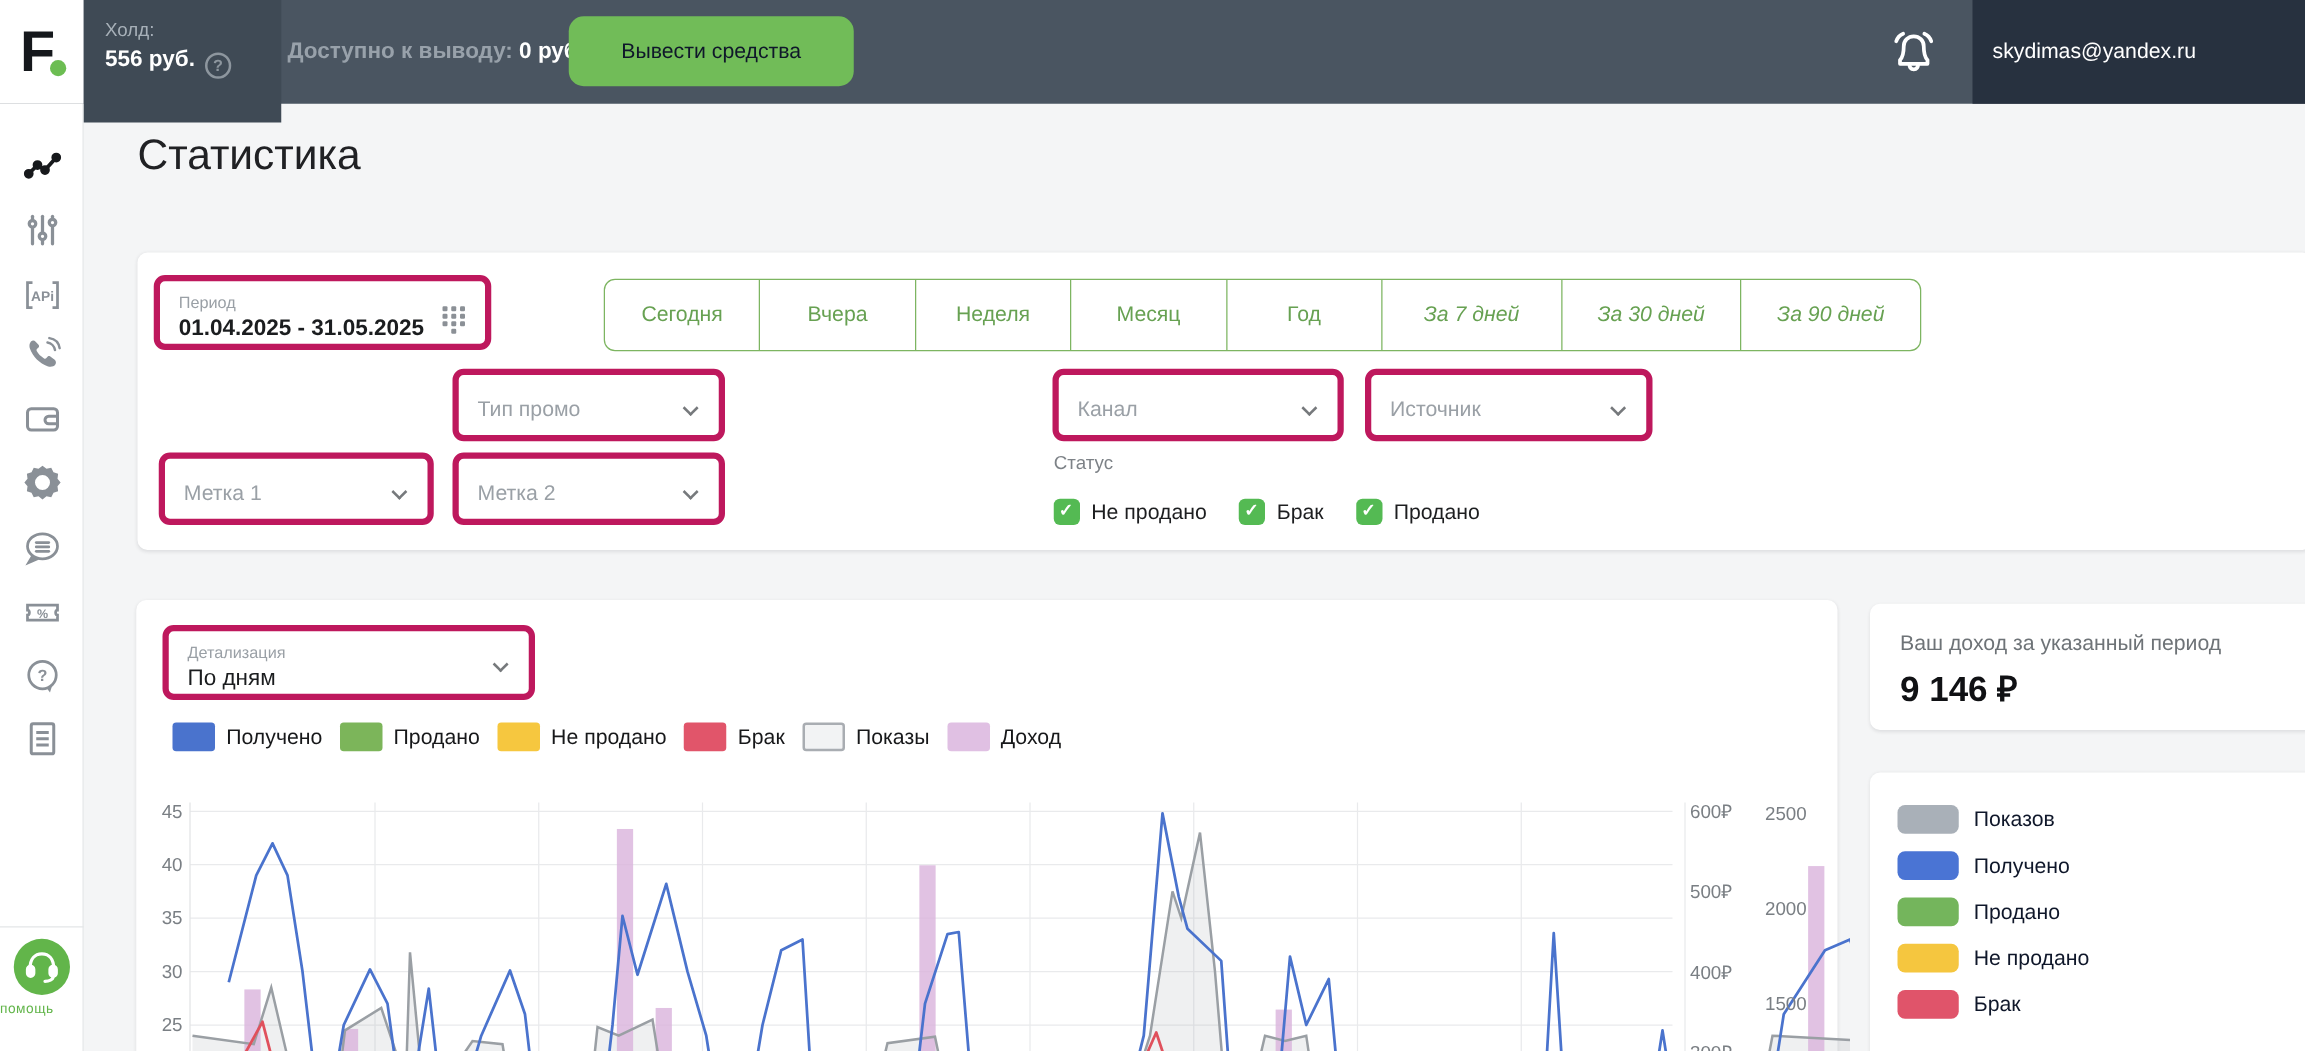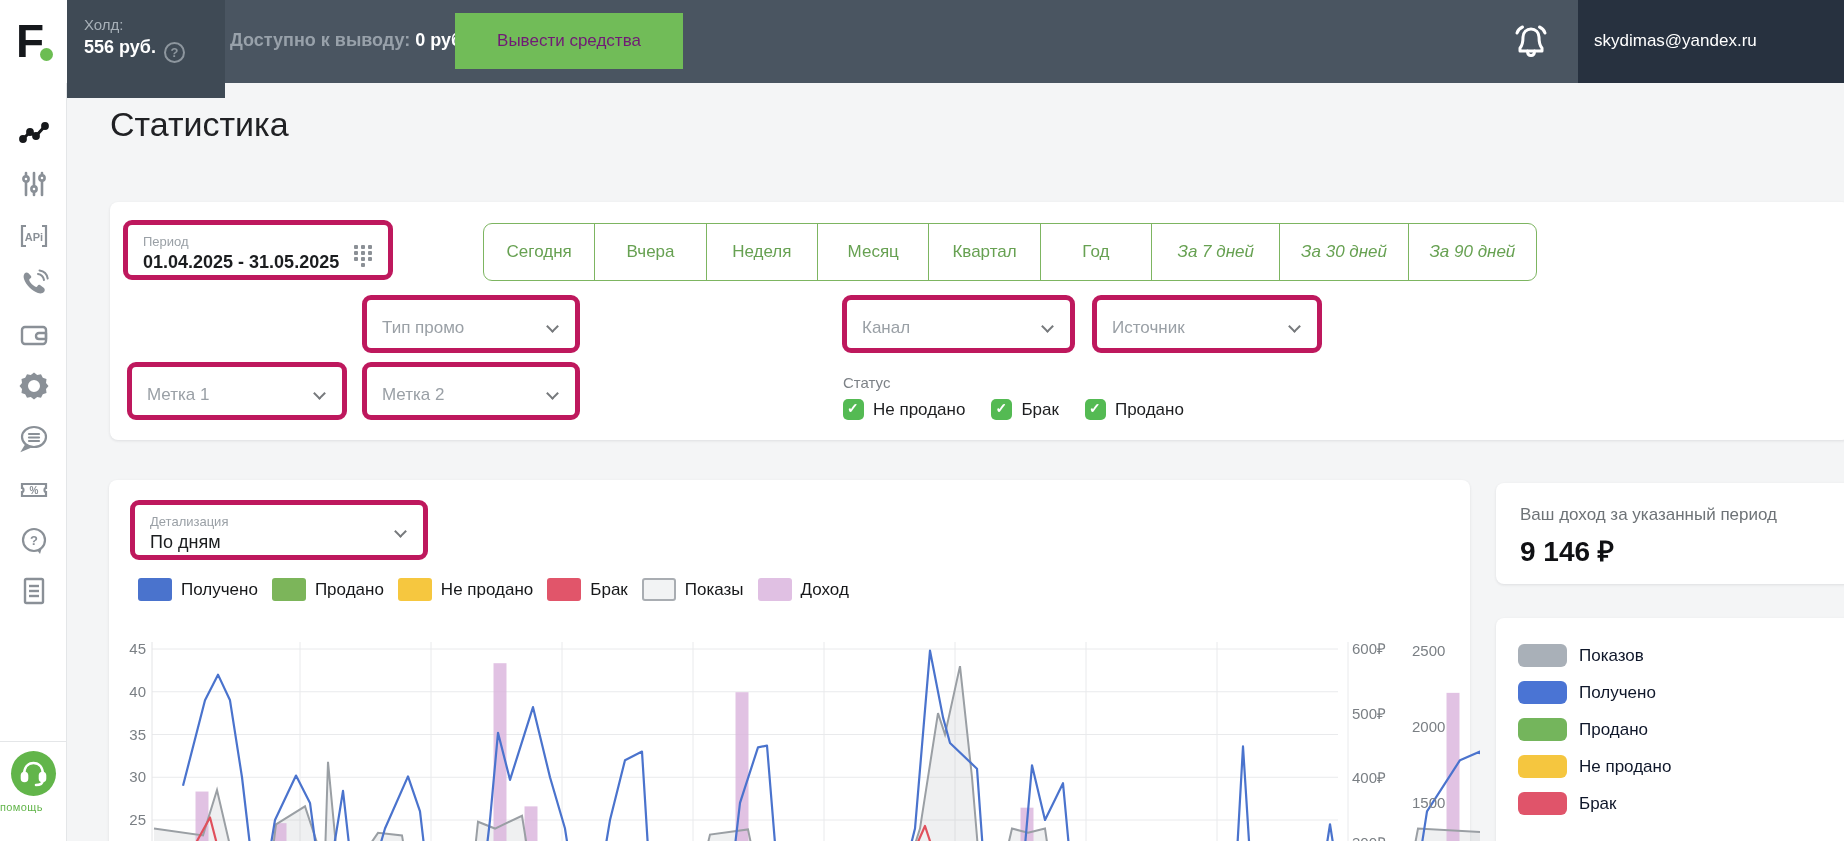--- a/index.html
+++ b/index.html
@@ -11,22 +11,22 @@
   #logo-f { position:absolute; left:16px; top:14px; font-size:46px; font-weight:bold; color:#15181c; letter-spacing:-2px; }
   #logo-dot { position:absolute; left:40px; top:48px; width:13px; height:13px; border-radius:50%; background:#6cbd52; }
   #hold-block { position:absolute; left:67px; top:0; width:158px; height:98px; background:#3f4a55; padding:16px 0 0 17px; }
   .hold-label { color:#a7b0b8; font-size:15px; }
   .hold-value { color:#fff; font-size:18px; font-weight:bold; margin-top:4px; }
   #hold-q { display:inline-block; width:21px; height:21px; border:2px solid #8d969e; border-radius:50%; color:#8d969e;
             font-size:13px; line-height:18px; text-align:center; vertical-align:-4px; margin-left:8px; font-weight:bold; }
   #avail-wrap { position:absolute; left:230px; top:30px; font-size:18px; font-weight:bold; }
   #avail-label { color:#98a1aa; }
   #avail-value { color:#fff; }
-  #withdraw-btn { position:absolute; left:455px; top:13px; width:228px; height:56px; background:#71bc58; border-radius:0;
-                  color:#701a75; font-size:17px; text-align:center; line-height:56px; cursor:pointer; }
+  #withdraw-btn { position:absolute; left:455px; top:13px; width:228px; height:56px; background:#71bc58; border-radius:12px;
+                  color:#0f172a; font-size:17px; text-align:center; line-height:56px; cursor:pointer; }
   #bell { position:absolute; left:1514px; top:24px; width:34px; height:36px; cursor:pointer; }
   #email-block { position:absolute; left:1578px; top:0; width:266px; height:83px; background:#27313f; }
   #email-text { position:absolute; left:16px; top:31px; color:#fff; font-size:17px; }
 
   
   #sidebar { position:absolute; left:0; top:83px; width:67px; height:758px; background:#fff; border-right:1px solid #e4e6e8; z-index:10; }
   .side-item { position:absolute; left:19px; width:30px; height:30px; cursor:pointer; color:#8a9097; }
   .side-item svg { width:100%; height:100%; }
   .side-item.active { color:#17191c; }
   #side-divider { position:absolute; left:0; top:658px; width:67px; height:1px; background:#e4e6e8; }
@@ -49,21 +49,21 @@
   #cal-icon { position:absolute; right:14px; top:20px; width:20px; height:22px; }
   #cal-icon i { position:absolute; width:4px; height:4px; background:#8b9096; border-radius:1px; }
 
   #quick-ranges { position:absolute; left:373px; top:21px; width:1054px; height:58px; display:flex;
                   border:1.5px solid #7db561; border-radius:9px; overflow:hidden; }
   .quick-btn { flex:1 1 0; border-right:1px solid #7db561; color:#67a152; font-size:17px; display:flex;
                align-items:center; justify-content:center; cursor:pointer; white-space:nowrap; padding:0 8px; }
   .quick-btn:last-child { border-right:none; }
   .quick-btn.wide { flex:1.18 1 0;font-style:italic; }
 
-  #status-label { position:absolute; left:733px; top:172px; font-size:15px; color:#7d8287; }
+  #status-label { position:absolute; left:733px; top:160px; font-size:15px; color:#7d8287; }
   #status-row { position:absolute; left:733px; top:197px; display:flex; gap:26px; }
   .status-item { display:flex; align-items:center; gap:9px; cursor:pointer; }
   .checkbox { width:21px; height:21px; background:#54ba53; border-radius:5px; position:relative; }
   .checkbox::after { content:"✓"; position:absolute; left:4px; top:1px; color:#fff; font-size:14px; font-weight:bold; }
   .status-item span.lbl { font-size:17px; color:#1d1e20; }
 
   
   #chart-card { left:109px; top:480px; width:1361px; height:600px; }
   #detail-field { left:21px; top:20px; width:298px; height:60px; }
   #detail-label { position:absolute; left:15px; top:9px; font-size:13px; color:#9aa0a6; }
@@ -219,21 +219,20 @@
         <i style="left:7px;top:12px"></i>
         <i style="left:14px;top:12px"></i>
       <i style="left:7px;top:18px"></i>
     </div>
   </div>
   <div id="quick-ranges">
       <div class="quick-btn">Сегодня</div>
       <div class="quick-btn">Вчера</div>
       <div class="quick-btn">Неделя</div>
       <div class="quick-btn">Месяц</div>
-      <div class="quick-btn">Квартал</div>
       <div class="quick-btn">Год</div>
       <div class="quick-btn wide">За 7 дней</div>
       <div class="quick-btn wide">За 30 дней</div>
       <div class="quick-btn wide">За 90 дней</div>
     </div>
 
   <div class="field" style="left:252px;top:93px;width:218px">
     <span class="ph">Тип промо</span>
       <span class="chev"></span>
   </div>

